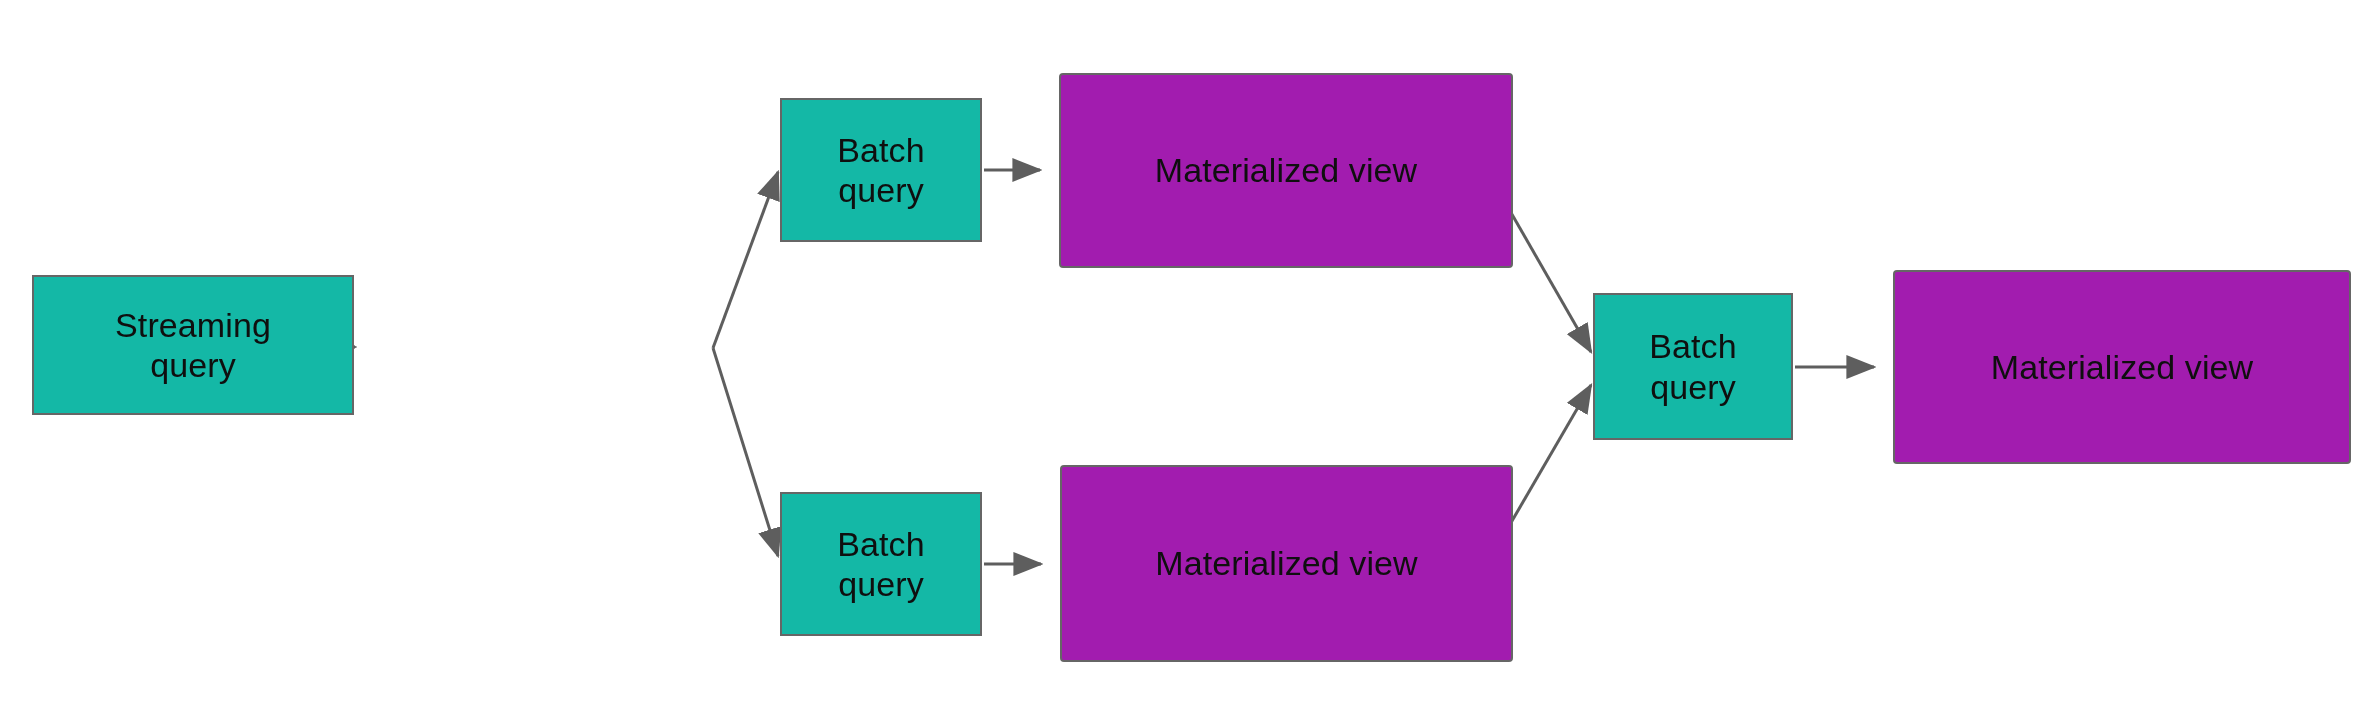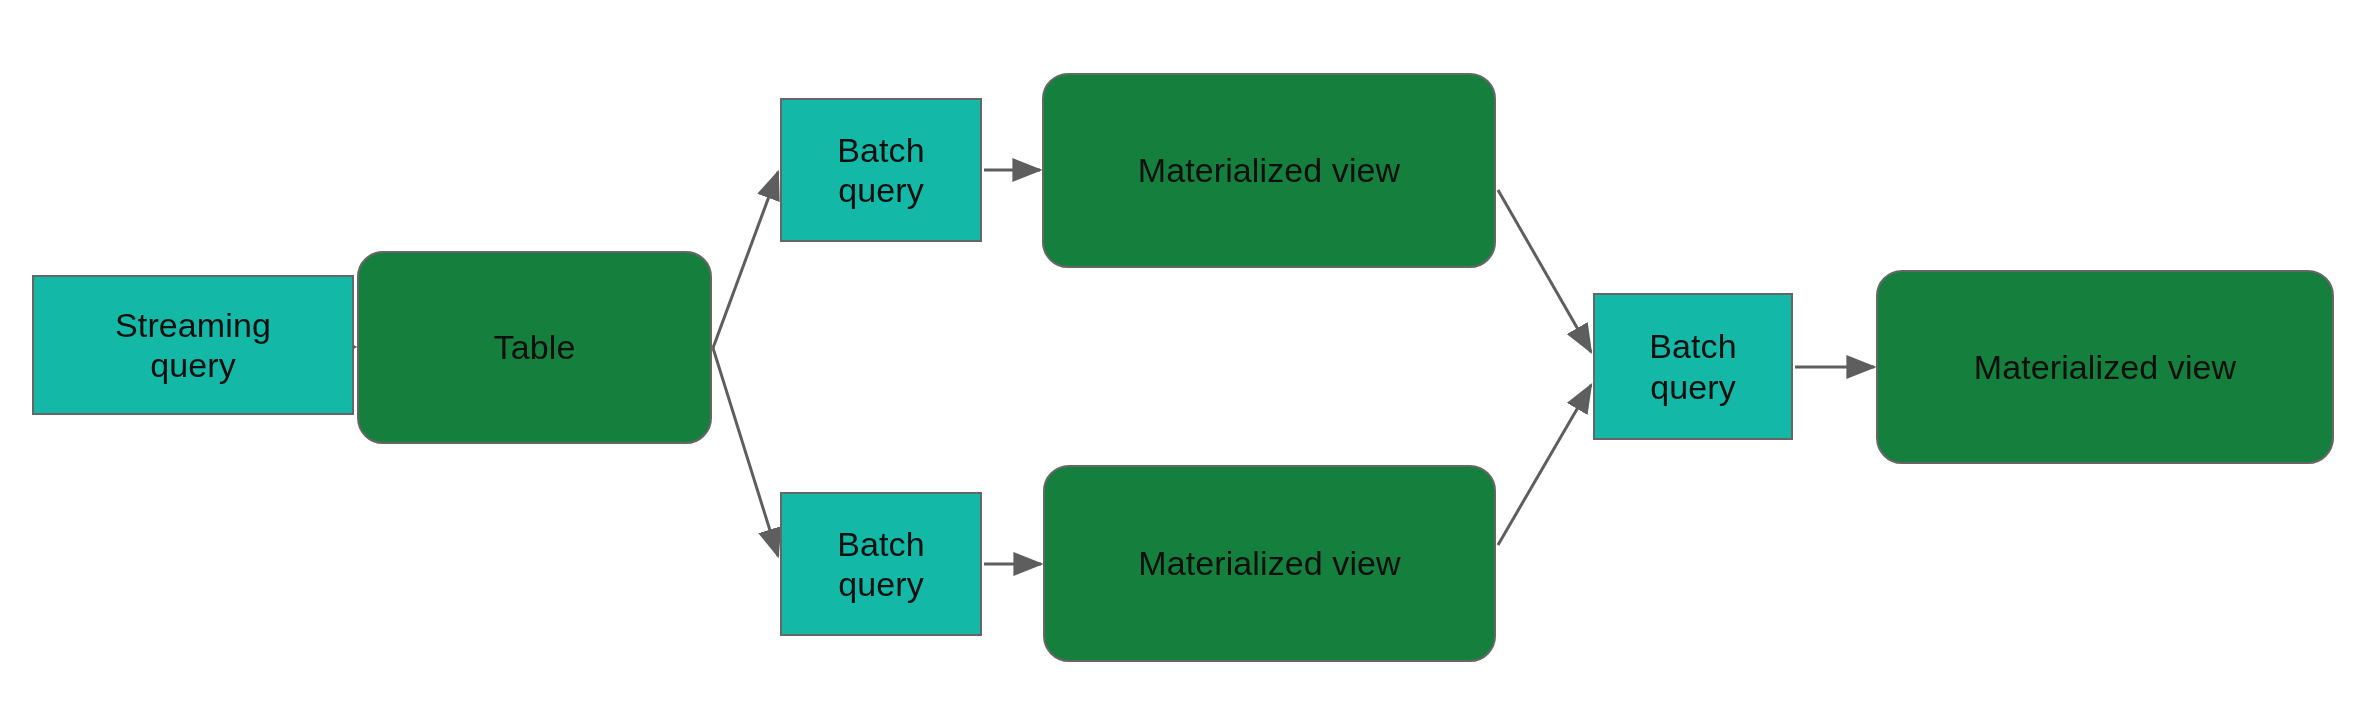--- a/index.html
+++ b/index.html
@@ -38,22 +38,23 @@
     line-height: 1.18;
     letter-spacing: 0.1px;
     border: 2px solid #666666;
     z-index: 2;
   }
   .node.process {
     background: #14b8a6;
     border-radius: 0;
   }
   .node.store {
-    background: #15803d;
-    border-radius: 26px;
+    background: #a21caf;
+    border-radius: 4px;
+    margin-left: 17px;
   }
   .node .label {
     display: block;
     white-space: pre-line;
     padding: 0 8px;
   }
 </style>
 </head>
 <body>
 
@@ -97,23 +98,20 @@
     <g>
       <line x1="1795" y1="367" x2="1874" y2="367" stroke="#5e5e5e" stroke-width="3" marker-end="url(#arrowhead)"></line>
     </g>
   </svg>
 
   <div class="node process" style="left:32px; top:275px; width:322px; height:140px;">
     <span class="label">Streaming
 query</span>
   </div>
 
-  <div class="node store" style="left:357px; top:251px; width:355px; height:193px;">
-    <span class="label">Table</span>
-  </div>
 
   <div class="node process" style="left:780px; top:98px; width:202px; height:144px;">
     <span class="label">Batch
 query</span>
   </div>
 
   <div class="node store" style="left:1042px; top:73px; width:454px; height:195px;">
     <span class="label">Materialized view</span>
   </div>
 

